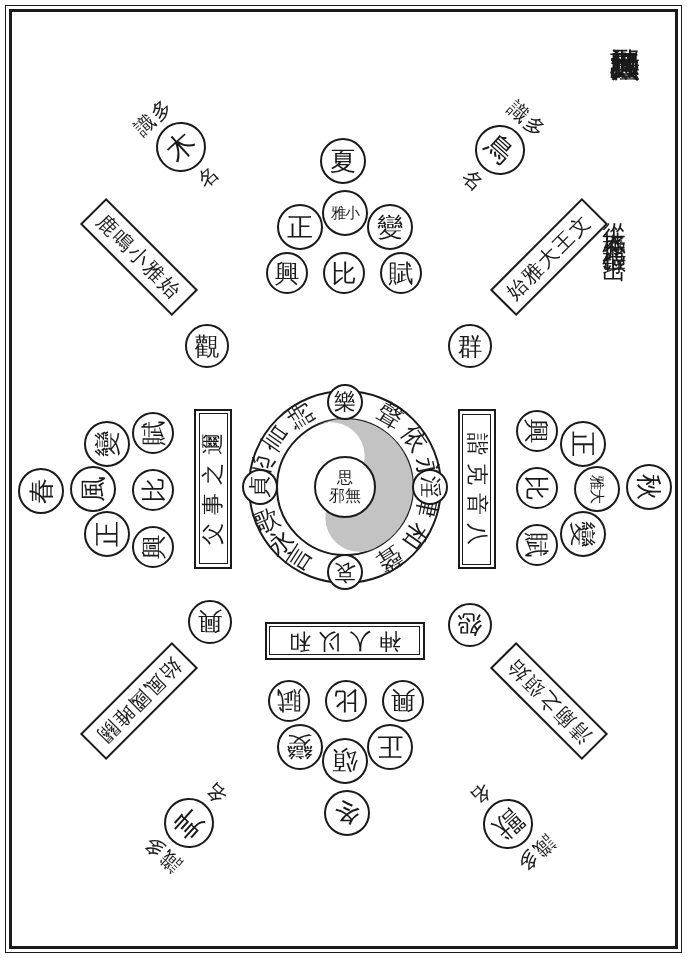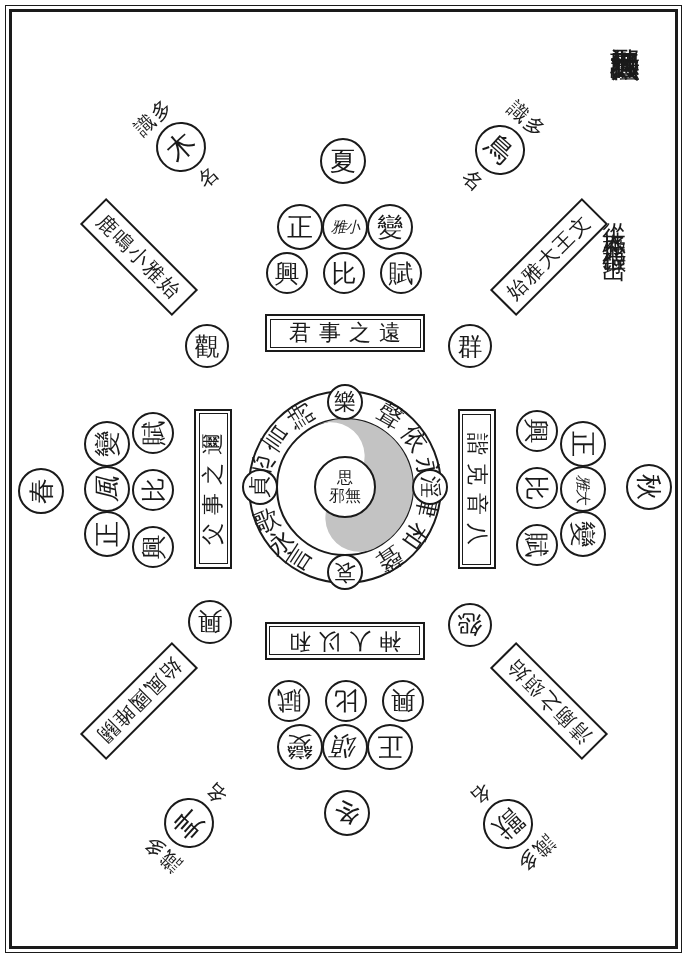--- a/index.html
+++ b/index.html
@@ -25,21 +25,21 @@
                  border-radius:50%;background:#fff;display:flex;flex-direction:column;align-items:center;
                  justify-content:center;font-size:16px;line-height:1.1;box-sizing:border-box;}
   .arc-char{position:absolute;font-size:25px;white-space:nowrap;}
   
   .quadrant{position:absolute;width:320px;height:216px;}
   .q-top{left:185px;top:138px;} .q-bottom{left:185px;top:620px;transform:rotate(180deg);}
   .q-left{left:-34px;top:381px;transform:rotate(-90deg);} .q-right{left:404px;top:381px;transform:rotate(90deg);}
   .qc{position:absolute;width:46px;height:46px;border:2.2px solid var(--ink);border-radius:50%;background:#fff;
       display:flex;align-items:center;justify-content:center;font-size:26px;box-sizing:border-box;}
   .season{left:135px;top:0;}
-  .r1a{left:92px;top:66px;} .r1b{left:137px;top:66px;font-style:italic;} .r1c{left:182px;top:66px;}
+  .r1a{left:92px;top:66px;} .r1b{left:137px;top:52px;} .r1c{left:182px;top:66px;}
   .qc.sm{width:42px;height:42px;font-size:25px;}
   .r2a{left:81px;top:114px;} .r2b{left:138px;top:114px;} .r2c{left:195px;top:114px;}
   .qbox{position:absolute;left:80px;top:176px;width:160px;height:38px;border:2px solid var(--ink);
         padding:2.5px;box-sizing:border-box;background:#fff;}
   .qbox-inner{border:1.2px solid var(--ink);width:100%;height:100%;display:flex;align-items:center;
               justify-content:center;font-size:22px;letter-spacing:8px;text-indent:8px;box-sizing:border-box;}
   
   .flank{position:absolute;width:44px;height:44px;border:2.2px solid var(--ink);border-radius:50%;background:#fff;
          display:flex;align-items:center;justify-content:center;font-size:25px;box-sizing:border-box;}
   .fl-nw{left:185px;top:324px;} .fl-ne{left:448px;top:324px;}
@@ -125,23 +125,20 @@
       </div>
     <div class="qc sm r2a">
         <span class="qs">興</span>
       </div>
     <div class="qc sm r2b">
         <span class="qs">比</span>
       </div>
     <div class="qc sm r2c">
         <span class="qs">賦</span>
       </div>
-    <div class="qbox">
-        <div class="qbox-inner">君事之遠</div>
-      </div>
   </div>
 
   <div class="quadrant q-right">
     <div class="qc season">
         <span class="qs">秋</span>
       </div>
     <div class="qc r1a">
         <span class="qs">正</span>
       </div>
     <div class="qc r1b">

